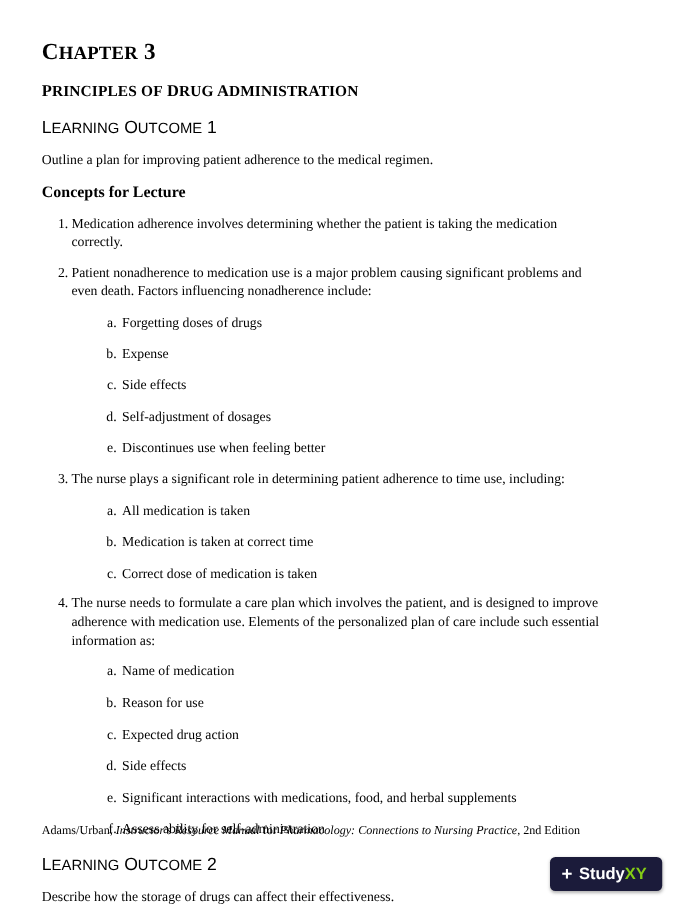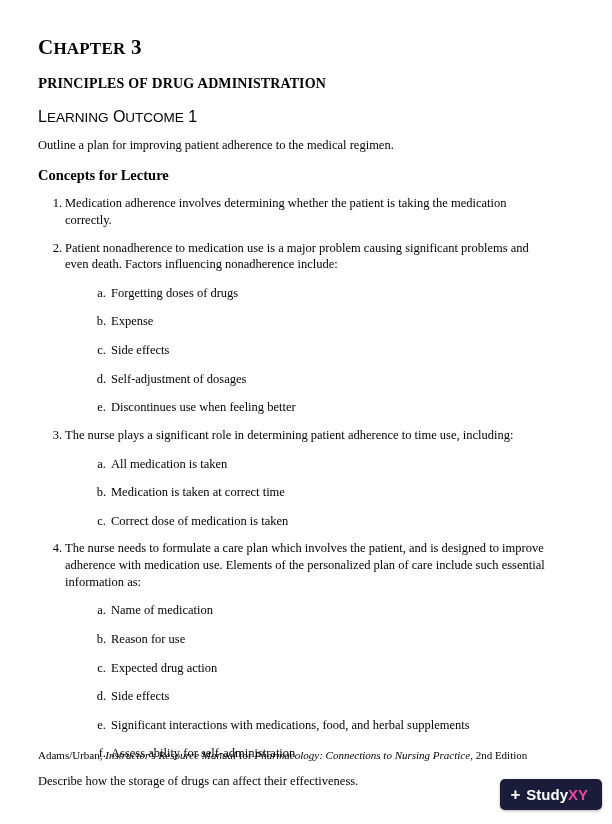--- a/index.html
+++ b/index.html
@@ -136,21 +136,21 @@
     align-items: center;
     gap: 6px;
     box-shadow: 0 1px 3px rgba(0,0,0,0.3);
   }
   .watermark .plus {
     font-size: 17px;
     font-weight: bold;
     line-height: 1;
   }
   .watermark .brand-xy {
-    color: #ec4899;
+    color: #84cc16;
   }
 </style>
 </head>
 <body>
 
 <div class="page">
 
   <h1 class="chapter-title">
     <span class="smallcaps-first">C</span><span class="sc">HAPTER</span>
     <span>3</span>
@@ -253,20 +253,25 @@
           </li>
           <li>
             <span class="marker">f.</span>
             <span>Assess ability for self-administration</span>
           </li>
         </ol>
       </div>
     </li>
   </ol>
 
+  <h3 class="outcome-heading">
+    <span>L</span><span class="sc">EARNING</span>
+    <span>O</span><span class="sc">UTCOME</span>
+    <span>2</span>
+  </h3>
 
   <p class="outcome-desc">Describe how the storage of drugs can affect their effectiveness.</p>
 
   <div class="footer">
     <span>Adams/Urban, </span><em>Instructor's Resource Manual</em><span> for </span><em>Pharmacology: Connections to Nursing Practice</em><span>, 2nd Edition</span>
   </div>
 
   <div class="watermark">
     <span class="plus">+</span>
     <span><span>Study</span><span class="brand-xy">XY</span></span>

